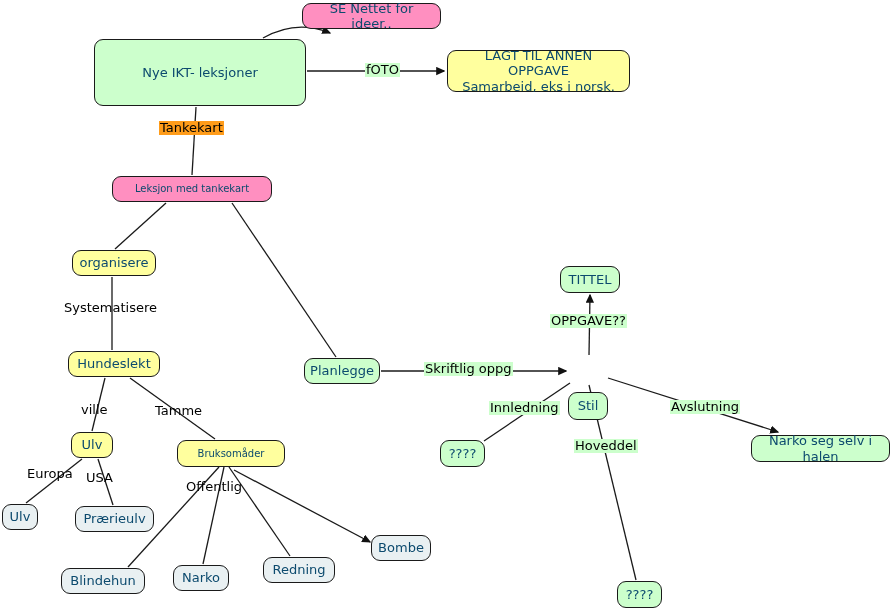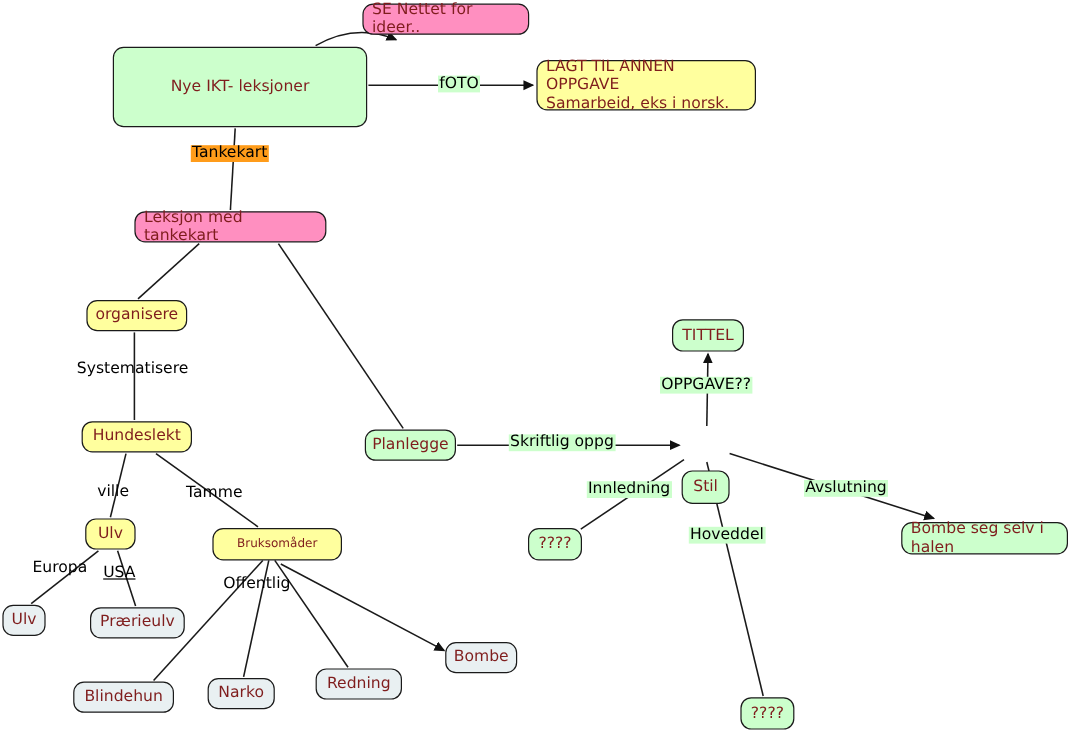--- a/index.html
+++ b/index.html
@@ -27,22 +27,22 @@
     pointer-events: none;
   }
   .node {
     position: absolute;
     box-sizing: border-box;
     border: 1.3px solid #1a1a1a;
     border-radius: 9px;
     display: flex;
     align-items: center;
     justify-content: center;
-    text-align: left;
-    color: #7f1d1d;
+    text-align: center;
+    color: #0c4a6e;
     line-height: 1.18;
     padding: 2px 7px;
     white-space: pre-line;
     z-index: 2;
     font-size: 13px;
   }
   .n-green  { background: #ccffcc; }
   .n-pink   { background: #ff8fc0; }
   .n-yellow { background: #ffff9e; }
   .n-blue   { background: #e9f0f2; }
@@ -90,46 +90,46 @@
         <line x1="570" y1="383" x2="484" y2="441" stroke="#1a1a1a" stroke-width="1.3"></line>
         <line x1="589" y1="385" x2="636" y2="580" stroke="#1a1a1a" stroke-width="1.3"></line>
         <line x1="608" y1="378" x2="778" y2="432" stroke="#1a1a1a" stroke-width="1.3" marker-end="url(#arrowhead)"></line>
       </g>
   </svg>
   <div id="node-layer">
       <div class="node n-pink" style="left: 302px; top: 3px; width: 139px; height: 26px; font-size: 13px;">SE Nettet for ideer..</div>
       <div class="node n-green" style="left: 94px; top: 39px; width: 212px; height: 67px; font-size: 13px;">Nye IKT- leksjoner</div>
       <div class="node n-yellow" style="left: 447px; top: 50px; width: 183px; height: 42px; font-size: 13px;">LAGT TIL ANNEN OPPGAVE
 Samarbeid, eks i norsk.</div>
-      <div class="node n-pink" style="left: 112px; top: 176px; width: 160px; height: 26px; font-size: 13px;">Leksjon med tankekart</div>
+      <div class="node n-pink" style="left: 112px; top: 176px; width: 160px; height: 26px; font-size: 10px;">Leksjon med tankekart</div>
       <div class="node n-yellow" style="left: 72px; top: 250px; width: 84px; height: 26px; font-size: 13px;">organisere</div>
       <div class="node n-yellow" style="left: 68px; top: 351px; width: 92px; height: 26px; font-size: 13px;">Hundeslekt</div>
       <div class="node n-yellow" style="left: 71px; top: 432px; width: 42px; height: 26px; font-size: 13px;">Ulv</div>
       <div class="node n-blue" style="left: 2px; top: 504px; width: 36px; height: 26px; font-size: 13px;">Ulv</div>
       <div class="node n-blue" style="left: 75px; top: 506px; width: 79px; height: 26px; font-size: 13px;">Prærieulv</div>
       <div class="node n-yellow" style="left: 177px; top: 440px; width: 108px; height: 27px; font-size: 10px;">Bruksomåder</div>
       <div class="node n-blue" style="left: 61px; top: 568px; width: 84px; height: 26px; font-size: 13px;">Blindehun</div>
       <div class="node n-blue" style="left: 173px; top: 565px; width: 56px; height: 26px; font-size: 13px;">Narko</div>
       <div class="node n-blue" style="left: 263px; top: 557px; width: 72px; height: 26px; font-size: 13px;">Redning</div>
       <div class="node n-blue" style="left: 371px; top: 535px; width: 60px; height: 26px; font-size: 13px;">Bombe</div>
       <div class="node n-green" style="left: 304px; top: 358px; width: 76px; height: 26px; font-size: 13px;">Planlegge</div>
       <div class="node n-green" style="left: 560px; top: 266px; width: 60px; height: 27px; font-size: 13px;">TITTEL</div>
       <div class="node n-green" style="left: 568px; top: 356px; width: 40px; height: 28px; font-size: 13px; margin-top: 36px;">Stil</div>
       <div class="node n-green" style="left: 440px; top: 440px; width: 45px; height: 27px; font-size: 13px;">????</div>
       <div class="node n-green" style="left: 617px; top: 581px; width: 45px; height: 27px; font-size: 13px;">????</div>
-      <div class="node n-green" style="left: 751px; top: 435px; width: 139px; height: 27px; font-size: 13px;">Bombe seg selv i halen</div>
+      <div class="node n-green" style="left: 751px; top: 435px; width: 139px; height: 27px; font-size: 13px;">Narko seg selv i halen</div>
     </div>
   <div id="label-layer">
       <span class="edge-label lbl-orange" style="left: 159px; top: 121px;">Tankekart</span>
       <span class="edge-label lbl-green" style="left: 353px; top: 63px; margin-left: 12px;">fOTO</span>
       <span class="edge-label lbl-plain" style="left: 63px; top: 301px;">Systematisere</span>
       <span class="edge-label lbl-plain" style="left: 80px; top: 403px;">ville</span>
       <span class="edge-label lbl-plain" style="left: 154px; top: 404px;">Tamme</span>
       <span class="edge-label lbl-plain" style="left: 26px; top: 467px;">Europa</span>
-      <span class="edge-label lbl-plain" style="left: 85px; top: 471px; text-decoration: underline;">USA</span>
+      <span class="edge-label lbl-plain" style="left: 85px; top: 471px;">USA</span>
       <span class="edge-label lbl-plain" style="left: 185px; top: 480px;">Offentlig</span>
       <span class="edge-label lbl-green" style="left: 424px; top: 362px;">Skriftlig oppg</span>
       <span class="edge-label lbl-green" style="left: 550px; top: 314px;">OPPGAVE??</span>
       <span class="edge-label lbl-green" style="left: 489px; top: 401px;">Innledning</span>
       <span class="edge-label lbl-green" style="left: 574px; top: 412px; margin-top: 27px;">Hoveddel</span>
       <span class="edge-label lbl-green" style="left: 670px; top: 400px;">Avslutning</span>
     </div>
 </div>
 
 </body></html>

